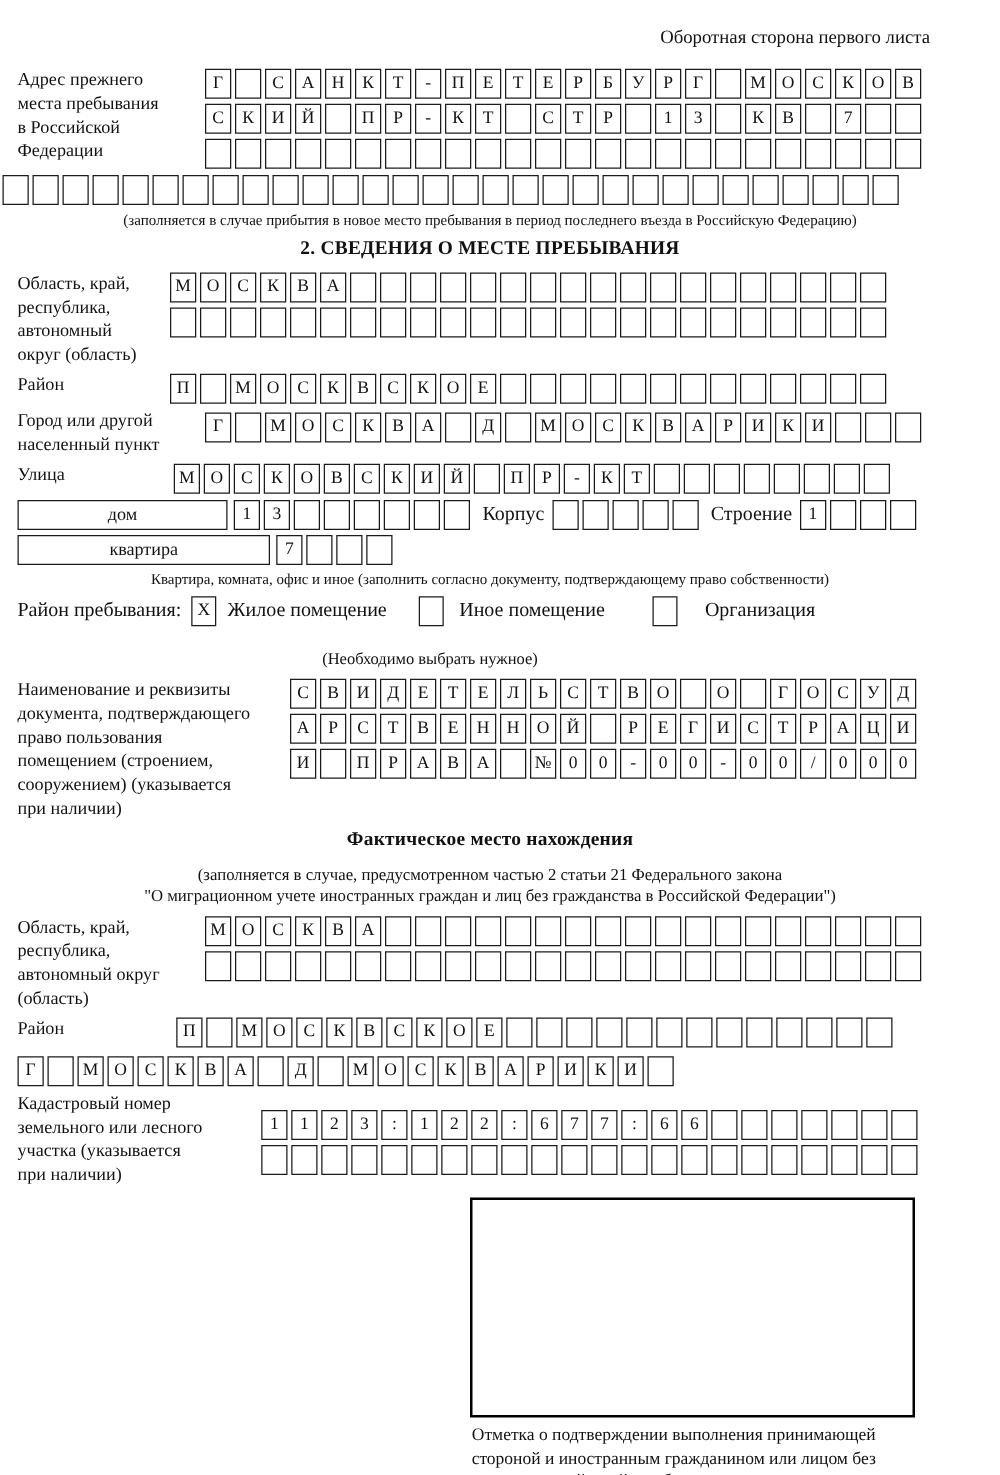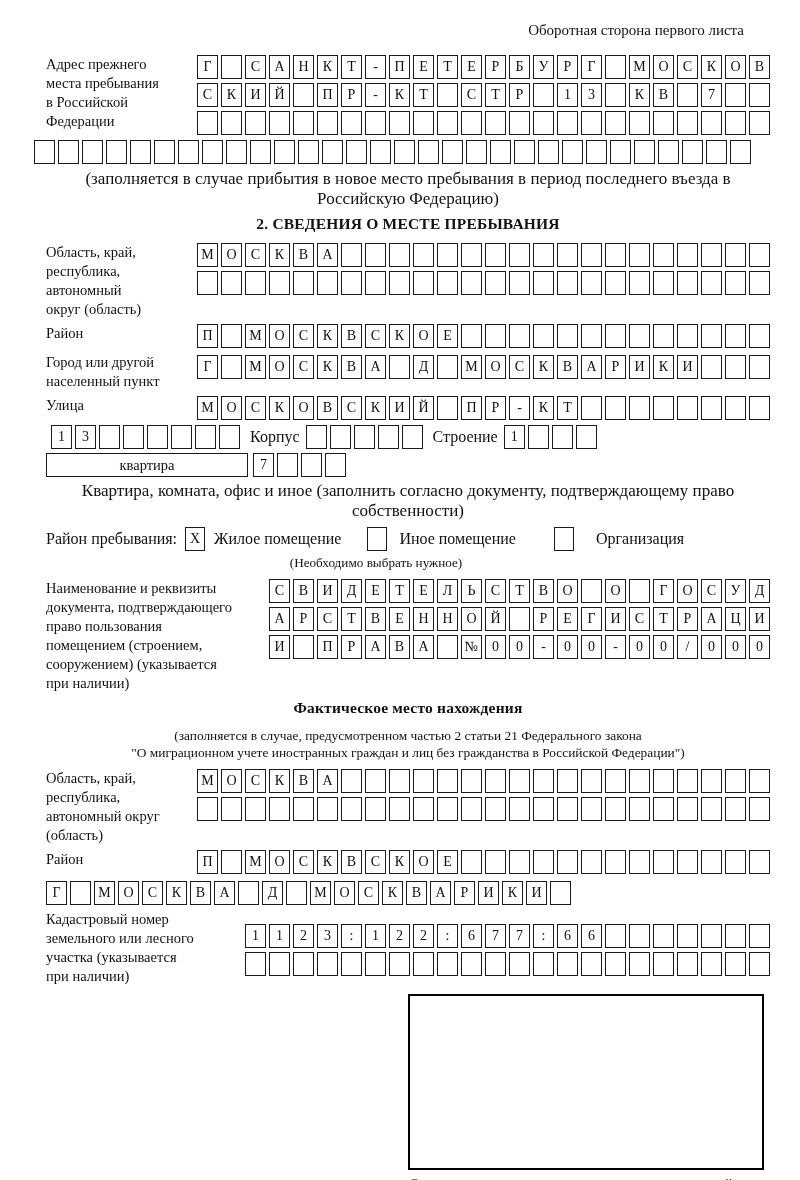--- a/index.html
+++ b/index.html
@@ -1,31 +1,31 @@
 <!DOCTYPE html>
 <html><head>
 <meta charset="utf-8">
 <style>
   html,body{margin:0;padding:0;background:#fff;}
   body{width:800px;height:1180px;color:#111;font-family:"Liberation Serif","DejaVu Serif",serif;overflow:hidden;}
-  .page{box-sizing:border-box;width:800px;height:1180px;padding:22px 30px 0 46px;}
+  .page{box-sizing:border-box;width:800px;height:1180px;padding:22px 30px 0 14px;}
   .hdr{text-align:right;font-size:15px;padding-right:26px;margin-bottom:16px;}
-  .field{display:flex;align-items:flex-start;margin-bottom:5px;justify-content:space-between;}
+  .field{display:flex;align-items:flex-start;margin-bottom:5px;}
   .flabel{font-size:14.5px;line-height:19px;white-space:pre-line;flex-shrink:0;}
   .rows{display:flex;flex-direction:column;gap:4px;}
   .cells{display:flex;gap:3px;}
   .cell{box-sizing:border-box;width:21px;height:24px;border:1.6px solid #1b1b1b;display:flex;align-items:center;justify-content:center;font-size:14px;line-height:1;flex-shrink:0;background:#fff;}
   .overflow-row{margin:0 0 5px -12px;}
-  .note{font-size:17px;text-align:center;margin:2px 0 6px 0;}
+  .note{font-size:12px;text-align:center;margin:2px 0 6px 0;}
   .sec-title{font-weight:bold;text-align:center;font-size:15.5px;margin:6px 0 10px 0;letter-spacing:.2px;}
   .inline-row{display:flex;align-items:center;margin-bottom:4px;}
   .wbox{box-sizing:border-box;border:1.6px solid #1b1b1b;height:24px;display:flex;align-items:center;justify-content:center;font-size:14.5px;flex-shrink:0;background:#fff;}
   .ltext{font-size:16px;flex-shrink:0;}
   .cbox{box-sizing:border-box;width:20px;height:24px;border:1.6px solid #1b1b1b;display:flex;align-items:center;justify-content:center;font-size:14px;flex-shrink:0;}
-  .choice-note{font-size:13.2px;margin:4px 0 8px 170px;width:320px;text-align:center;}
+  .choice-note{font-size:13.2px;margin:18px 0 8px 170px;width:320px;text-align:center;}
   .fact-note{font-size:13.4px;text-align:center;line-height:17px;margin:0 0 8px 0;white-space:pre-line;}
   .stamp-box{box-sizing:border-box;width:356px;height:176px;border:2px solid #000;margin:8px 0 6px 362px;}
   .stamp-caption{width:450px;margin-left:300px;text-align:center;font-size:14px;line-height:18.5px;white-space:pre-line;}
   .mt2{margin-top:2px;}
 </style>
 </head>
 <body>
 
 <div class="page">
 
@@ -299,20 +299,21 @@
         <div class="cell"></div>
         <div class="cell"></div>
         <div class="cell"></div>
         <div class="cell"></div>
         <div class="cell"></div>
         <div class="cell"></div>
       </div>
   </div>
 
   <div class="inline-row">
+    <div class="wbox" style="width:168px">дом</div>
     <div style="width:5px"></div>
     <div class="cells">
         <div class="cell">1</div>
         <div class="cell">3</div>
         <div class="cell"></div>
         <div class="cell"></div>
         <div class="cell"></div>
         <div class="cell"></div>
         <div class="cell"></div>
         <div class="cell"></div>

